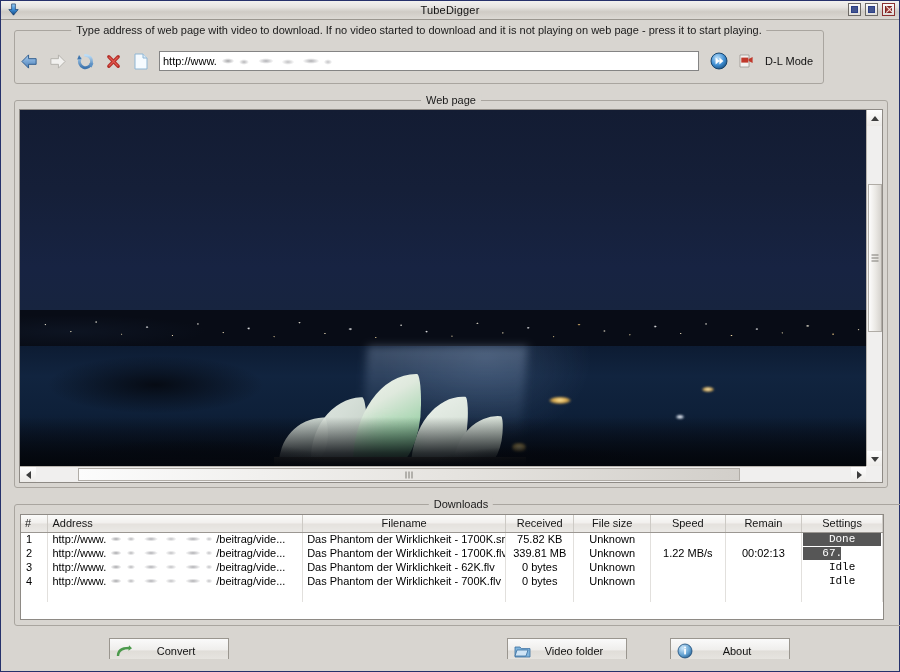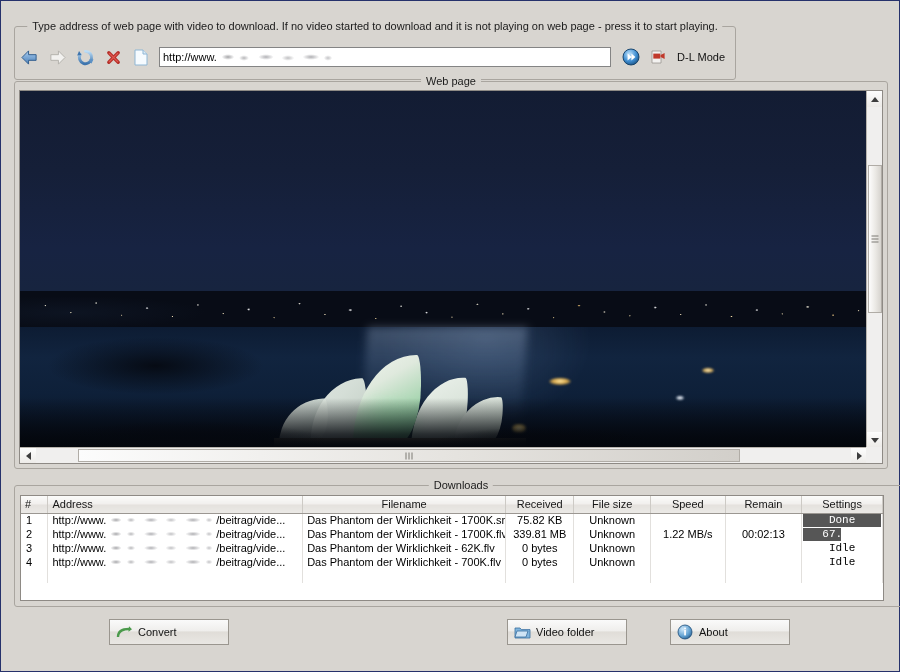--- a/index.html
+++ b/index.html
@@ -96,21 +96,21 @@
     background: #d8d5d0;
     padding: 0 5px;
     font-size: 11px;
     color: #1a1a1a;
     white-space: nowrap;
   }
 
   
   #addr-group {
     left: 13px; top: 10px;
-    width: 722px; height: 54px; margin-top: 15px;
+    width: 810px; height: 54px;
   }
   #addr-group > .legend { left: 50%; transform: translateX(-50%); }
 
   .toolbar-row {
     position: absolute;
     left: 0; right: 0; top: 16px;
     height: 28px;
     display: flex; align-items: center;
   }
   .tb-icon {
@@ -472,39 +472,66 @@
     color: #121212;
     cursor: default;
   }
   .xbtn .bico {
     width: 28px; height: 100%;
     display: flex; align-items: center; justify-content: center;
     flex: 0 0 28px;
   }
   .xbtn .blabel {
     flex: 1 1 auto;
+    text-align: center;
     padding-right: 14px;
   }
   #btn-convert  { left: 108px; }
   #btn-settings { left: 295px; }
   #btn-folder   { left: 482px; margin-left: 24px; }
   #btn-about    { left: 669px; }
 
   .statusbar {
     position: absolute;
     left: 0; right: 0; bottom: 0;
     height: 12px;
     background: #d8d5d0;
   }
 </style>
 </head>
 <body>
 
 <div class="window">
 
+  <div class="titlebar">
+    <div class="title-icon">
+      <svg width="15" height="15" viewBox="0 0 16 16" aria-hidden="true">
+        <defs>
+          <linearGradient id="dlg" x1="0" y1="0" x2="0" y2="1">
+            <stop offset="0" stop-color="#9fd0f5"></stop>
+            <stop offset="0.5" stop-color="#3f8fd8"></stop>
+            <stop offset="1" stop-color="#12467f"></stop>
+          </linearGradient>
+        </defs>
+        <path d="M6 1 h4 v6 h3 l-5 6 -5 -6 h3 z" fill="url(#dlg)" stroke="#0c3160" stroke-width="0.7"></path>
+      </svg>
+    </div>
+    <div class="title-text">TubeDigger</div>
+    <div class="win-buttons">
+      <div class="win-btn">
+          <span class="glyph"></span>
+        </div>
+      <div class="win-btn">
+          <span class="glyph"></span>
+        </div>
+      <div class="win-btn close">
+          <span class="glyph"></span>
+        </div>
+    </div>
+  </div>
 
   <div class="client">
 
     <div class="group" id="addr-group">
       <div class="legend">Type address of web page with video to download. If no video started to download and it is not playing on web page - press it to start playing.</div>
 
       <div class="toolbar-row">
 
         <div class="tb-icon">
           <svg width="19" height="17" viewBox="0 0 20 18">

